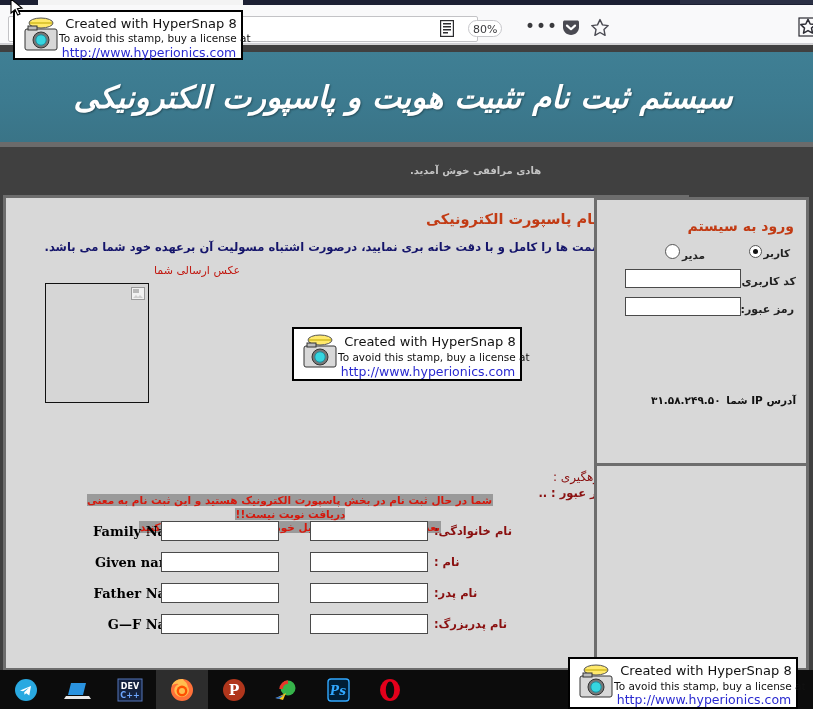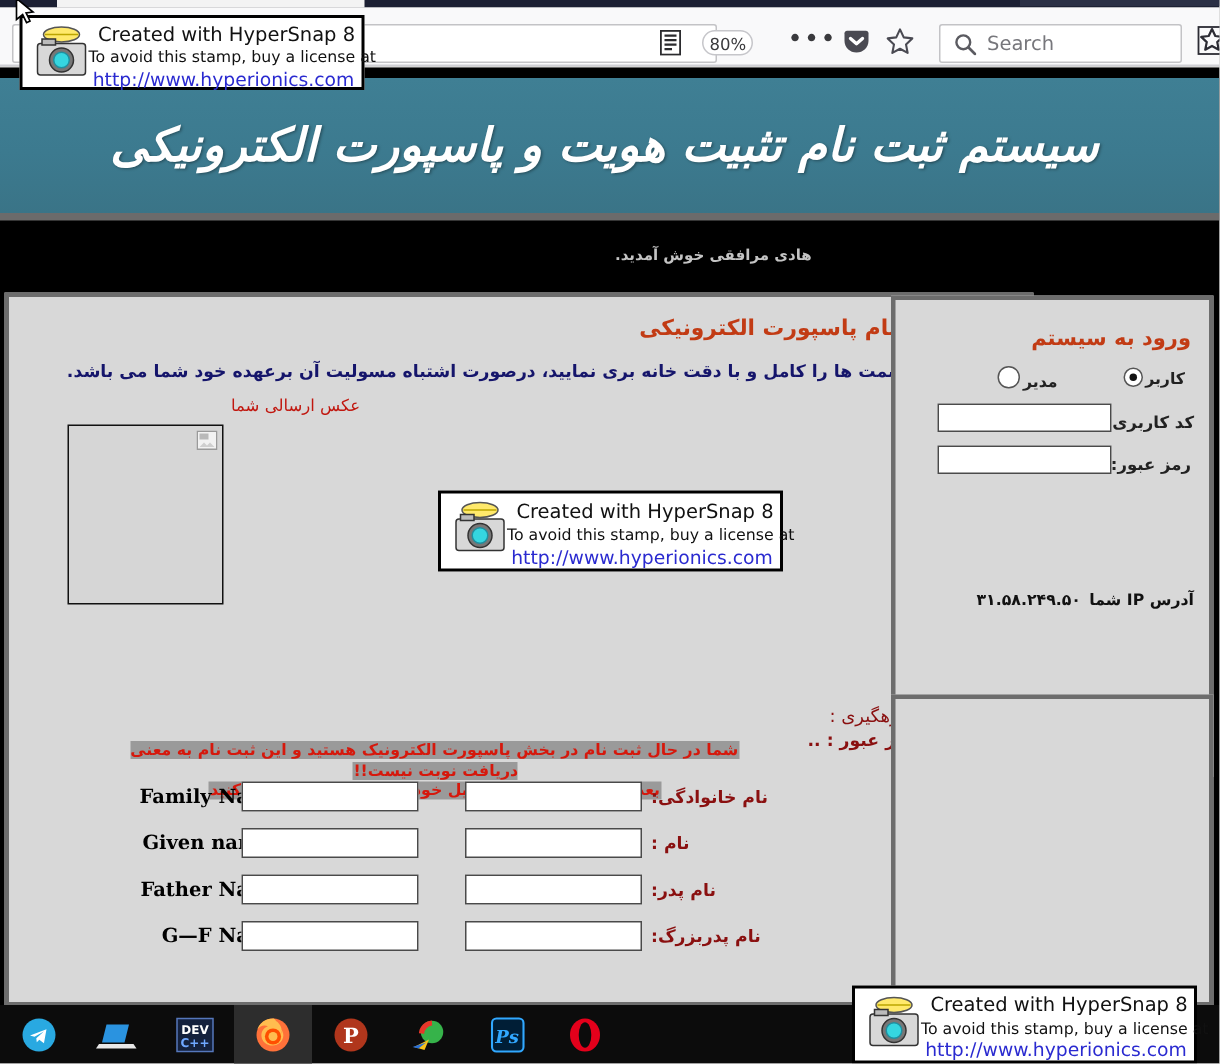--- a/index.html
+++ b/index.html
@@ -26,21 +26,21 @@
         font-size:17px;line-height:14px;color:#3a3a3d;letter-spacing:1px;}
   #pocket{position:absolute;left:562px;top:14px;width:18px;height:18px;}
   #star1{position:absolute;left:590px;top:13px;width:20px;height:20px;}
   #searchbar{position:absolute;left:626px;top:11px;width:162px;height:26px;background:#fff;
              border:1px solid #c3c3c6;border-radius:2px;box-sizing:border-box;}
   #searchicon{position:absolute;left:9px;top:5px;width:15px;height:15px;}
   #searchph{position:absolute;left:31px;top:5px;font-size:13px;color:#77777c;}
   #star2{position:absolute;left:798px;top:12px;width:20px;height:20px;}
 
   
-  #page{position:absolute;left:0;top:45px;width:813px;height:625px;background:#000000;overflow:hidden;}
+  #page{position:absolute;left:0;top:45px;width:813px;height:625px;background:#404040;overflow:hidden;}
   #banner{position:absolute;left:0;top:7px;width:813px;height:90px;
           background:linear-gradient(180deg,#3f7f94 0%,#3c7a8f 55%,#3a7487 100%);}
   #banner-title{position:absolute;right:30px;top:2px;width:760px;text-align:center;
         color:#ffffff;font-size:31px;line-height:86px;direction:rtl;
         font-family:"DejaVu Serif","Liberation Serif",serif;
         font-style:italic;font-weight:700;
         text-shadow:1px 1px 2px rgba(0,0,0,.35);white-space:nowrap;}
   #banner-shadow{position:absolute;left:0;top:97px;width:813px;height:5px;background:#6b6b6b;}
 
   #welcome-row{position:absolute;left:0;top:104px;width:813px;height:40px;}
@@ -150,27 +150,20 @@
   </svg>
   <div id="zoom-badge">80%</div>
   <div id="dots">•••</div>
   <svg id="pocket" viewBox="0 0 18 18">
     <path d="M1 3.2c0-1 .8-1.7 1.7-1.7h12.6c1 0 1.7.7 1.7 1.7v5.1C17 12.6 13.4 16 9 16S1 12.6 1 8.3V3.2z" fill="#4a4a52"></path>
     <path d="M5 6.6l4 3.6 4-3.6" fill="none" stroke="#fff" stroke-width="2.2" stroke-linecap="round" stroke-linejoin="round"></path>
   </svg>
   <svg id="star1" viewBox="0 0 20 20">
     <path d="M10 1.6l2.5 5.3 5.7.7-4.2 4 1.1 5.7L10 14.5l-5.1 2.8 1.1-5.7-4.2-4 5.7-.7z" fill="none" stroke="#4a4a52" stroke-width="1.4" stroke-linejoin="round"></path>
   </svg>
-  <div id="searchbar">
-    <svg id="searchicon" viewBox="0 0 15 15">
-      <circle cx="6.2" cy="6.2" r="4.6" fill="none" stroke="#5b5b61" stroke-width="1.6"></circle>
-      <line x1="9.7" y1="9.7" x2="14" y2="14" stroke="#5b5b61" stroke-width="1.8" stroke-linecap="round"></line>
-    </svg>
-    <div id="searchph">Search</div>
-  </div>
   <svg id="star2" viewBox="0 0 20 20">
     <path d="M10 2.4l2.2 4.6 5 .6-3.7 3.5 1 5-4.5-2.5-4.5 2.5 1-5L2.8 7.6l5-.6z" fill="none" stroke="#2b2b33" stroke-width="1.5" stroke-linejoin="round"></path>
     <rect x="1" y="1" width="18" height="18" fill="none" stroke="#2b2b33" stroke-width="1.2"></rect>
   </svg>
 </div>
 
 <div id="page">
 
   <div id="banner">
     <div id="banner-title">سیستم ثبت نام تثبیت هویت و پاسپورت الکترونیکی</div>

